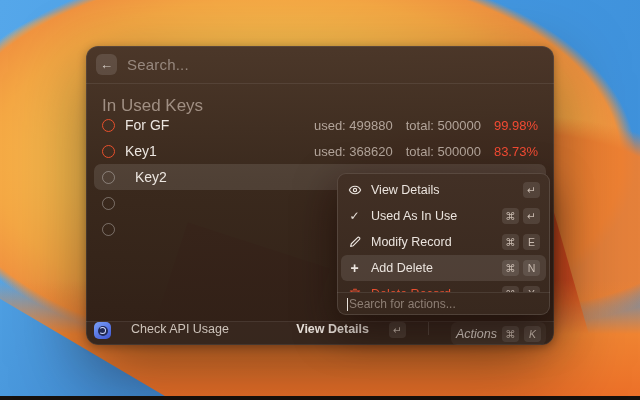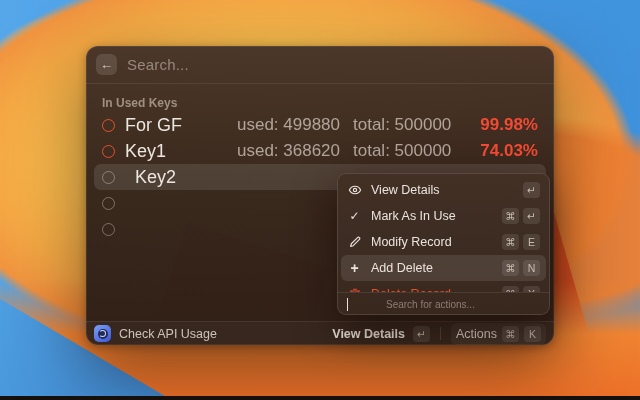--- a/index.html
+++ b/index.html
@@ -31,64 +31,64 @@
     box-shadow:0 24px 70px rgba(25,10,5,.5), 0 2px 10px rgba(0,0,0,.3), inset 0 0 0 1px rgba(255,255,255,.08);
     display:flex; flex-direction:column; overflow:hidden; }
 
   .win-header { height:38px; flex:0 0 38px; display:flex; align-items:center; padding:0 10px; gap:10px;
     border-bottom:1px solid rgba(255,255,255,.08); }
   .back-btn { width:21px; height:21px; border-radius:6px; background:rgba(255,255,255,.12);
     display:flex; align-items:center; justify-content:center; color:#d9d1ca; font-size:13px; cursor:pointer; }
   .search-ph { color:#97887e; font-size:15px; letter-spacing:.2px; }
 
   .list { flex:1 1 auto; padding:6px 8px 0; overflow:hidden; }
-  .section-title { font-size:12px; font-weight:700; color:#a08f83; margin:6px 0 3px 8px; height:13px; }
+  .section-title { font-size:17px; font-weight:400; color:#a08f83; margin:6px 0 3px 8px; height:13px; }
   .row { height:26px; display:flex; align-items:center; gap:10px; padding:0 8px; border-radius:7px; }
   .row.selected { background:rgba(255,255,255,.11);gap:20px; }
   .ring { width:13px; height:13px; border-radius:50%; flex:0 0 13px; }
   .ring.inuse  { border:1.6px solid #e8502c; }
   .ring.unused { border:1.6px solid rgba(255,255,255,.32); }
-  .row-label { font-size:18px; color:#ece6e0; flex:1 1 auto; white-space:nowrap; }
-  .usage { display:flex; gap:13px; font-size:17px; color:#b2a49a; }
-  .usage .pct { font-weight:700;margin-left:16px; }
-
-  .statusbar { flex:0 0 24px; display:flex; align-items:center; gap:8px; padding:0 8px;
+  .row-label { font-size:14px; color:#ece6e0; flex:1 1 auto; white-space:nowrap; }
+  .usage { display:flex; gap:13px; font-size:13px; color:#b2a49a; }
+  .usage .pct { font-weight:400; }
+
+  .statusbar { flex:0 0 24px; display:flex; gap:20px; padding:0 8px;
     border-top:1px solid rgba(255,255,255,.08); background:rgba(255,255,255,.03); }
   .app-icon { width:17px; height:17px; border-radius:5px; background:linear-gradient(145deg,#7aa0f7,#3e55d3);
     display:flex; align-items:center; justify-content:center; }
   .app-icon .core { width:10px; height:10px; border-radius:50%; background:#222a55;
     display:flex; align-items:center; justify-content:center; }
   .app-icon .core::after { content:""; width:5px; height:5px; border-radius:50%;
     border:1.2px solid #cfd9ff; border-left-color:transparent; display:block; }
   .app-name { font-size:12.5px; color:#cdc3ba; flex:1 1 auto; }
   .sb-action { font-size:12.5px; font-weight:600; color:#e9e2db; }
   .kbd { min-width:17px; height:16px; padding:0 3px; border-radius:4px; background:rgba(255,255,255,.1);
     color:#c9bbb0; font-size:10.5px; display:inline-flex; align-items:center; justify-content:center; }
   .sb-sep { width:1px; height:13px; background:rgba(255,255,255,.14); margin:0 2px; }
   .actions-group { display:flex; align-items:center; gap:5px; padding:3px 5px; border-radius:6px;
-    background:rgba(255,255,255,.05); }
+    background:rgba(255,255,255,.05);font-style:italic; }
   .actions-label { font-size:12.5px; font-weight:500; color:#d8cfc8; }
 
   
   .menu { position:absolute; left:337px; top:173px; width:213px; height:142px; border-radius:9px;
     background:linear-gradient(180deg, rgba(66,48,37,.99), rgba(56,40,30,.99));
     box-shadow:0 16px 40px rgba(20,8,4,.55), inset 0 0 0 1px rgba(255,255,255,.12);
     display:flex; flex-direction:column; overflow:hidden; z-index:20; }
   .menu-list { flex:0 0 119px; overflow:hidden; padding:4px 4px 0; }
   .menu-row { height:26px; display:flex; align-items:center; gap:9px; padding:0 6px; border-radius:6px; color:#ebe4de; }
   .menu-row.selected { background:rgba(255,255,255,.1); }
   .menu-row.danger { color:#e64f30; }
   .m-icon { width:15px; flex:0 0 15px; display:flex; align-items:center; justify-content:center; font-size:12px; }
   .m-icon svg { width:14px; height:14px; display:block; }
   .m-label { flex:1 1 auto; font-size:12.5px; font-weight:500; }
   .m-keys { display:flex; gap:4px; }
   .menu-sep { height:1px; background:rgba(255,255,255,.09); flex:0 0 1px; }
   .menu-search { flex:1 1 auto; display:flex; align-items:center; padding:0 10px; gap:1px; }
   .caret { width:1px; height:13px; background:#e9e2db; }
-  .menu-search-ph { font-size:10px; color:#8d7e74;margin-left:37px; }
+  .menu-search-ph { font-size:12px; color:#8d7e74; }
 </style>
 </head>
 <body>
 
 <div class="stage">
   <div class="wallpaper"></div>
   <div class="wp-stripe1"></div>
   <div class="wp-stripe2"></div>
   <div class="wp-bottom"></div>
   <div class="wp-blue-corner"></div>
@@ -112,21 +112,21 @@
             <span>total: 500000</span>
             <span class="pct" style="color: rgb(242, 74, 51);">99.98%</span>
           </span>
         </div>
         <div class="row">
           <span class="ring inuse"></span>
           <span class="row-label">Key1</span>
           <span class="usage">
             <span>used: 368620</span>
             <span>total: 500000</span>
-            <span class="pct" style="color: rgb(242, 74, 51);">74.03%</span>
+            <span class="pct" style="color: rgb(242, 74, 51);">83.73%</span>
           </span>
         </div>
         <div class="row selected">
           <span class="ring unused"></span>
           <span class="row-label">Key2</span>
         </div>
         <div class="row">
           <span class="ring unused"></span>
         </div>
         <div class="row">
@@ -161,21 +161,21 @@
           </span>
           <span class="m-label">View Details</span>
           <span class="m-keys">
             <span class="kbd">↵</span>
           </span>
         </div>
         <div class="menu-row">
           <span class="m-icon">
             <span style="font-weight:700;font-size:12px">✓</span>
           </span>
-          <span class="m-label">Mark As In Use</span>
+          <span class="m-label">Used As In Use</span>
           <span class="m-keys">
             <span class="kbd">⌘</span>
             <span class="kbd">↵</span>
           </span>
         </div>
         <div class="menu-row">
           <span class="m-icon">
             <svg viewBox="0 0 16 16">
               <path d="M3 13l.8-3L10.9 2.9a1.4 1.4 0 0 1 2 0l.2.2a1.4 1.4 0 0 1 0 2L6 12.2 3 13z" fill="none" stroke="currentColor" stroke-width="1.3" stroke-linejoin="round"></path>
             </svg>

